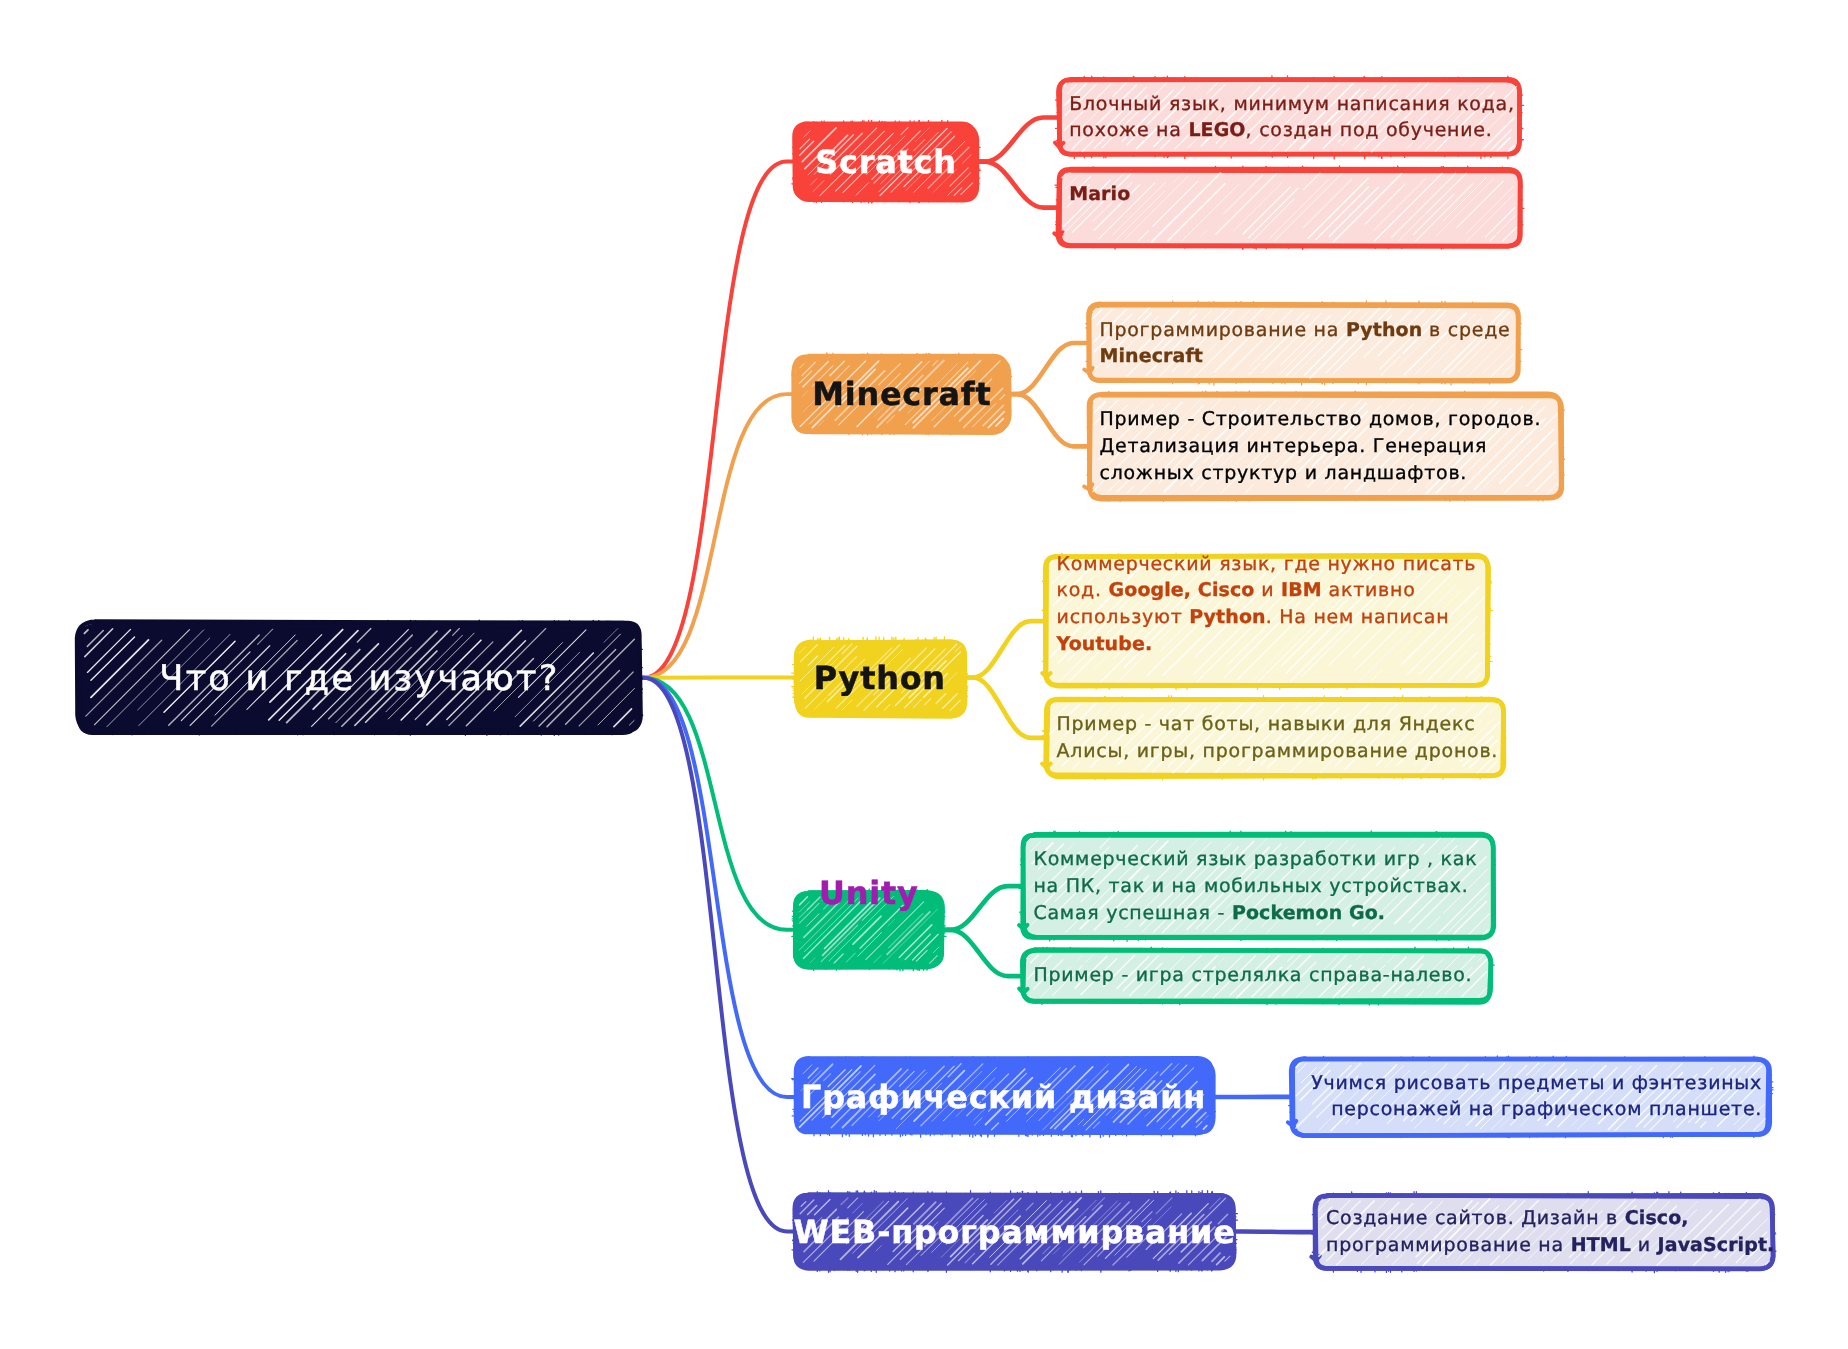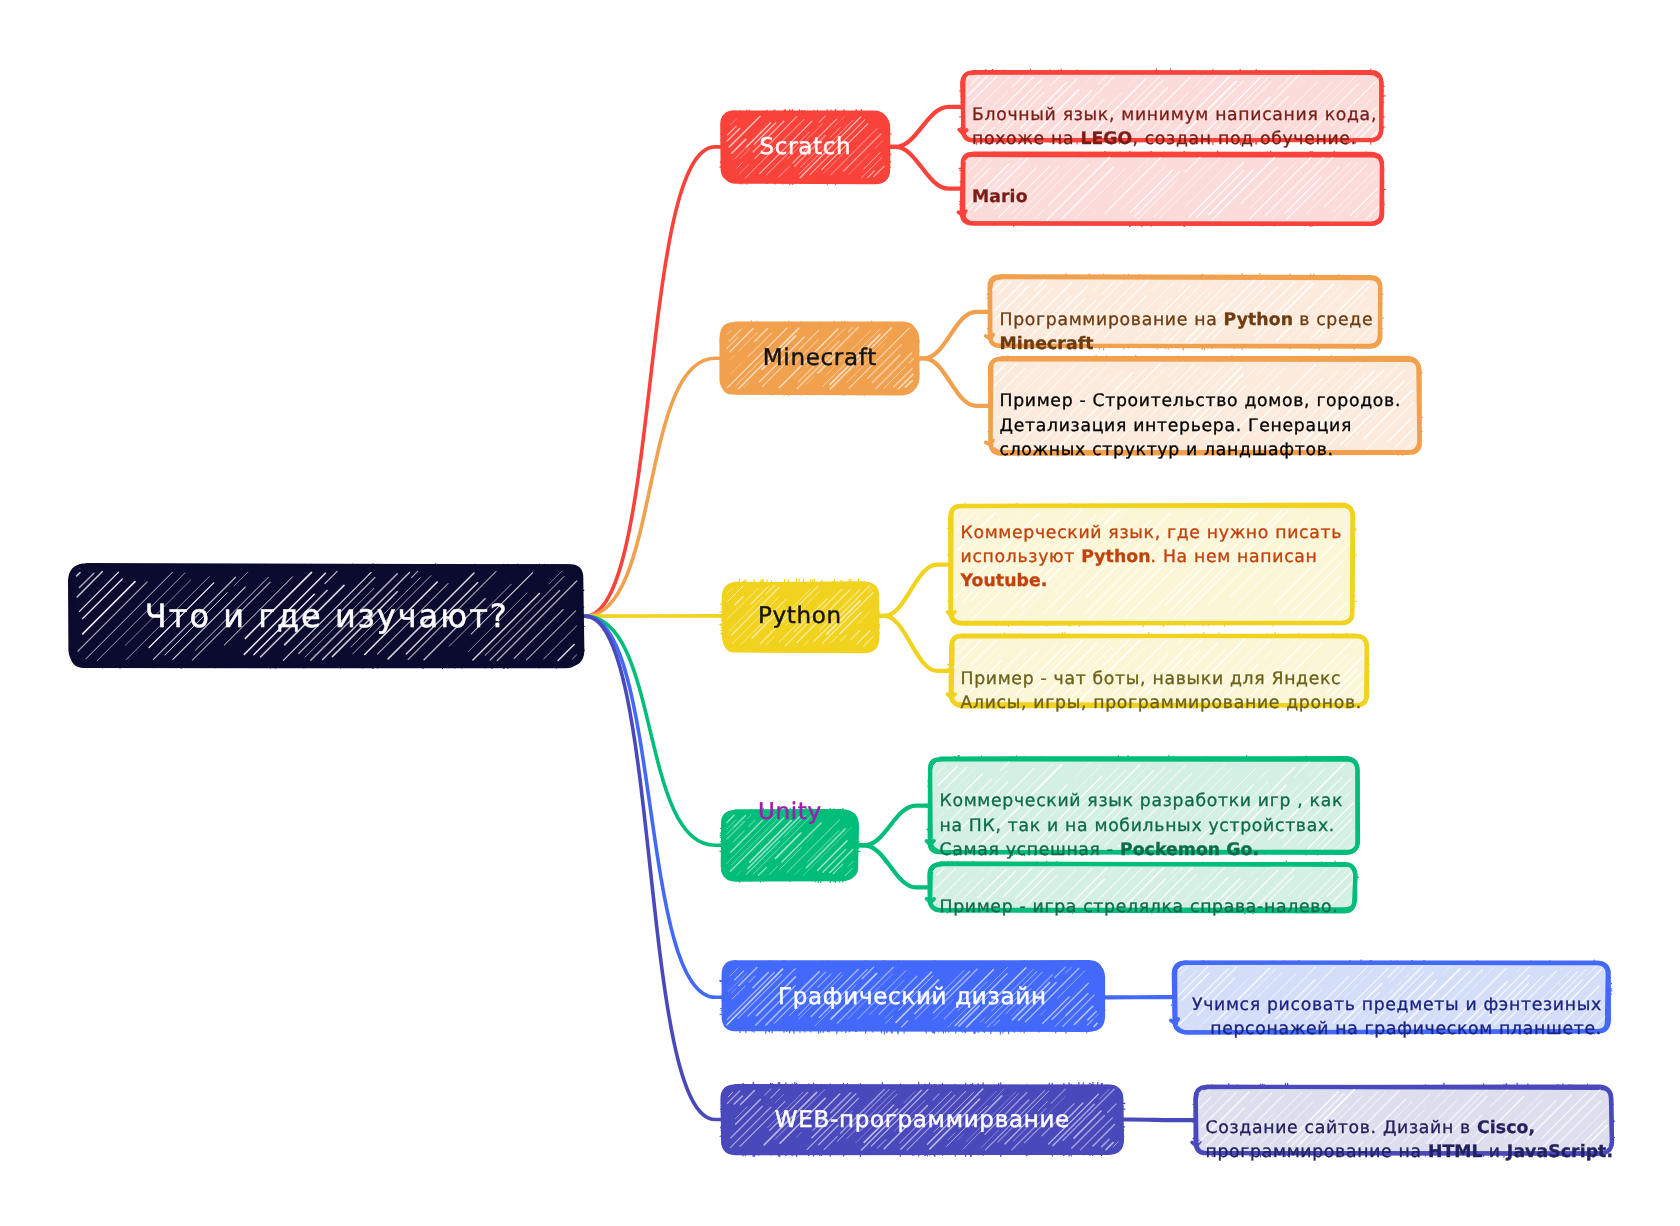--- a/index.html
+++ b/index.html
@@ -3,22 +3,22 @@
 <meta charset="utf-8">
 <style>
   html,body{margin:0;padding:0;background:#ffffff;}
   body{width:1680px;height:1226px;overflow:hidden;}
   .stage{position:relative;-webkit-font-smoothing:antialiased;text-rendering:geometricPrecision;width:1680px;height:1226px;background:#fff;
          font-family:"DejaVu Sans","Liberation Sans",sans-serif;}
   svg.art{position:absolute;left:0;top:0;width:1680px;height:1226px;}
   .lbl{position:absolute;display:flex;align-items:center;justify-content:center;
        box-sizing:border-box;text-align:center;}
   .root-label{font-size:32px;font-weight:400;letter-spacing:2.0px;white-space:nowrap;-webkit-text-stroke:0.45px;}
-  .branch-label{font-size:23px;font-weight:400;letter-spacing:0.7px;white-space:nowrap;-webkit-text-stroke:0.45px;}
-  .leaf{position:absolute;box-sizing:border-box;margin-top:20px;}
+  .branch-label{font-size:29px;font-weight:700;letter-spacing:0.7px;white-space:nowrap;-webkit-text-stroke:0.45px;}
+  .leaf{position:absolute;box-sizing:border-box;}
   .leaf-line{font-size:17.25px;line-height:24.2px;letter-spacing:0.68px;white-space:nowrap;-webkit-text-stroke:0.3px;}
   .leaf-line b{font-weight:700;letter-spacing:0.1px;}
 </style>
 </head>
 <body>
 
 <div class="stage">
 
   <svg class="art" id="art" viewBox="0 0 1680 1226">
       <defs></defs>
@@ -2806,20 +2806,21 @@
         <div class="leaf-line"><b>Minecraft</b></div>
       </div>
       <div class="leaf" style="left: 999.5px; top: 369.45px; width: 413px; color: #000000;">
         <div class="leaf-line"><span>Пример - Строительство домов, городов.</span></div>
         <div class="leaf-line"><span>Детализация интерьера. Генерация</span></div>
         <div class="leaf-line"><span>сложных структур и ландшафтов.</span></div>
       </div>
       <div class="lbl branch-label" style="left: 723.3px; top: 582.5px; width: 153.1px; height: 66.7px; color: rgb(20, 20, 20);">Python</div>
       <div class="leaf" style="left: 960.5px; top: 501px; width: 386px; color: #c2410c;">
         <div class="leaf-line"><span>Коммерческий язык, где нужно писать</span></div>
+        <div class="leaf-line"><span>код. </span><b>Google, Cisco</b><span> и </span><b>IBM</b><span> активно</span></div>
         <div class="leaf-line"><span>используют </span><b>Python</b><span>. На нем написан</span></div>
         <div class="leaf-line"><b>Youtube.</b></div>
       </div>
       <div class="leaf" style="left: 960.5px; top: 646.55px; width: 399px; color: rgb(107, 97, 25);">
         <div class="leaf-line"><span>Пример - чат боты, навыки для Яндекс</span></div>
         <div class="leaf-line"><span>Алисы, игры, программирование дронов.</span></div>
       </div>
       <div class="lbl branch-label" style="left: 723.3px; top: 778px; width: 133.1px; height: 67.5px; color: #a21caf;">Unity</div>
       <div class="leaf" style="left: 939.5px; top: 769.3px; width: 411px; color: rgb(14, 107, 74);">
         <div class="leaf-line"><span>Коммерческий язык разработки игр , как</span></div>

